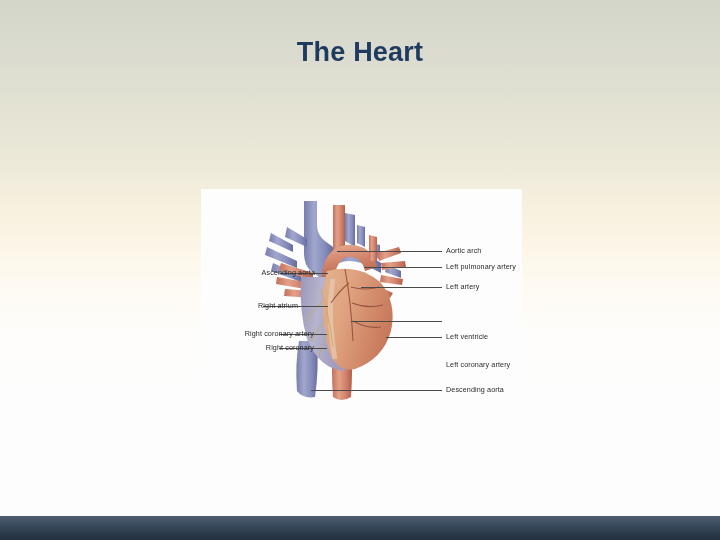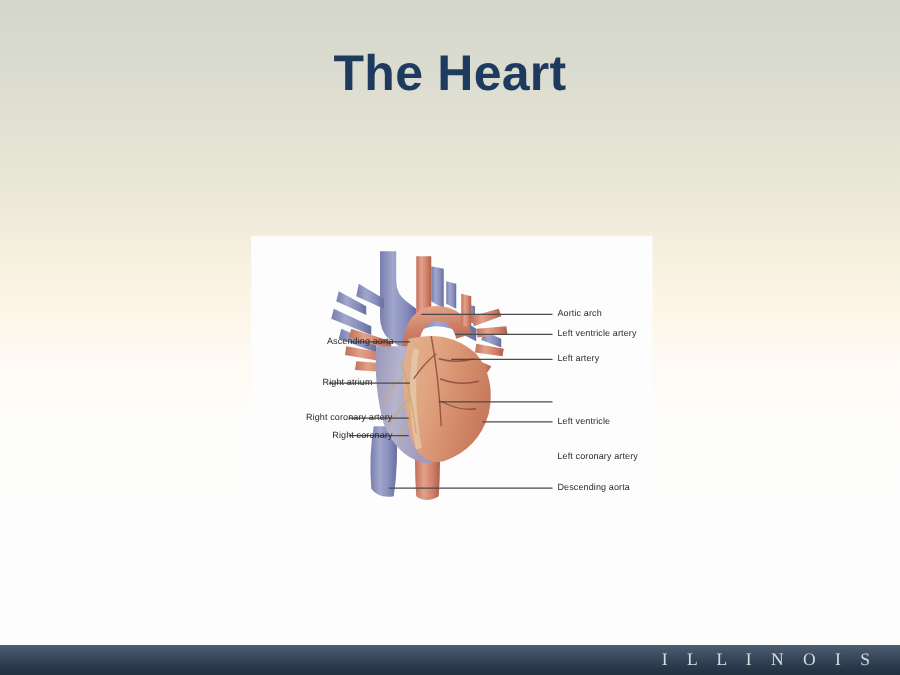--- a/index.html
+++ b/index.html
@@ -28,21 +28,21 @@
         #fdfdfd 100%);
   }
 
   
   #title {
     position: absolute;
     left: 0;
     top: 37px;
     width: 720px;
     text-align: center;
-    font-size: 40px;
+    font-size: 27px;
     font-weight: bold;
     color: #1f3a5f;
     letter-spacing: 0.2px;
   }
 
   
   #figure-panel {
     position: absolute;
     left: 201px;
     top: 189px;
@@ -204,24 +204,23 @@
     <div class="leader" style="left:150px; top:132px; width:91px;"></div>
     <div class="leader" style="left:185px; top:148px; width:56px;"></div>
     <div class="leader" style="left:110px; top:201px; width:131px;"></div>
 
     <div class="fig-label left" style="left:0px; top:80px; width:76px;">Ascending aorta</div>
     <div class="fig-label left" style="left:0px; top:113px; width:59px;">Right atrium</div>
     <div class="fig-label left" style="left:-4px; top:141px; width:79px;">Right coronary artery</div>
     <div class="fig-label left" style="left:0px; top:155px; width:75px;">Right coronary</div>
 
     <div class="fig-label right" style="left:245px; top:58px;text-align:center;">Aortic arch</div>
-    <div class="fig-label right" style="left:245px; top:74px;">Left ventricle artery</div>
+    <div class="fig-label right" style="left:245px; top:74px;">Left pulmonary artery</div>
     <div class="fig-label right" style="left:245px; top:94px;">Left artery</div>
     <div class="fig-label right" style="left:245px; top:128px;margin-top:44px;">Left coronary artery</div>
     <div class="fig-label right" style="left:245px; top:144px;">Left ventricle</div>
     <div class="fig-label right" style="left:245px; top:197px;text-align:center;">Descending aorta</div>
 
   </div>
 
   <div id="footer-bar"></div>
-  <div id="footer-wordmark">I L L I N O I S</div>
 
 </div>
 
 </body></html>

